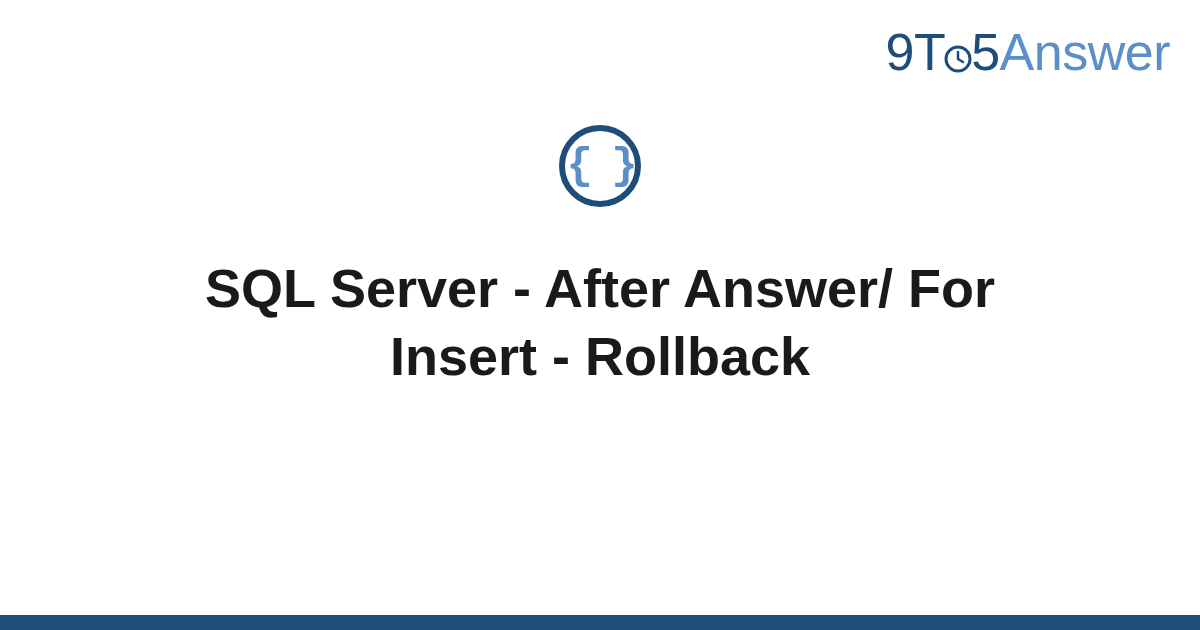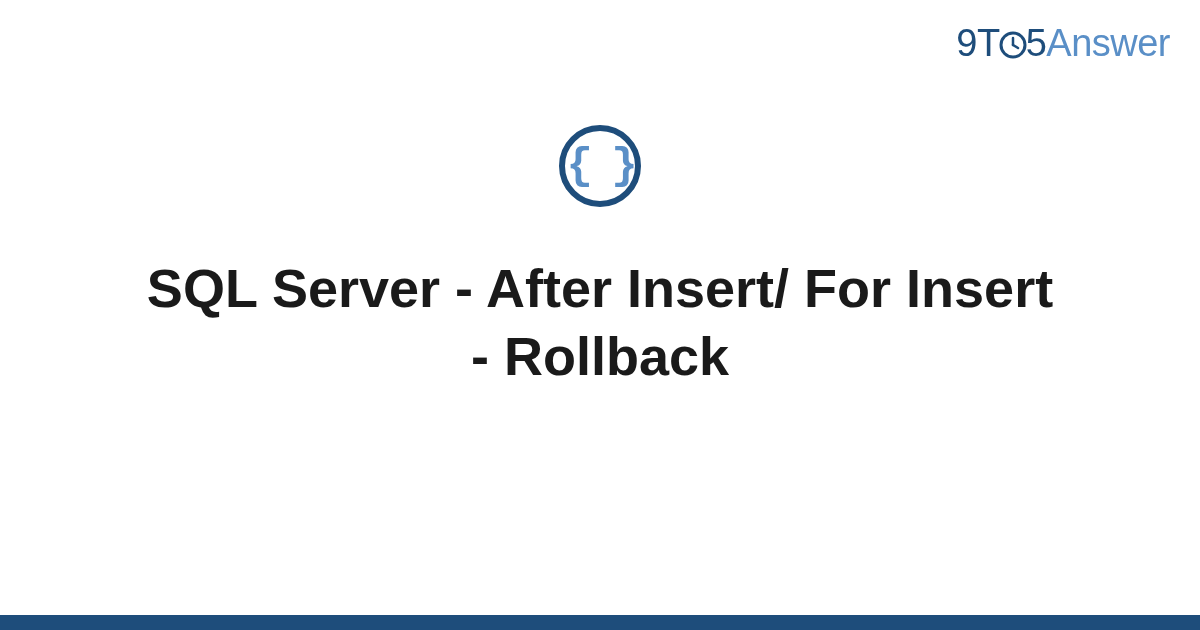--- a/index.html
+++ b/index.html
@@ -12,21 +12,21 @@
       height: 630px;
       background: #ffffff;
       font-family: Arial, Helvetica, sans-serif;
       position: relative;
       overflow: hidden;
     }
     .logo {
       position: absolute;
       top: 22px;
       right: 30px;
-      font-size: 38px;
+      font-size: 52px;
       font-weight: 400;
       letter-spacing: -0.5px;
     }
     .logo .nine {
       color: #1e4d7b;
       font-weight: 500;
     }
     .logo .clock {
       display: inline-block;
       vertical-align: -4px;
@@ -93,16 +93,16 @@
         <circle cx="15" cy="15" r="12" fill="none" stroke="#1e4d7b" stroke-width="3"></circle>
         <line x1="15" y1="15" x2="15" y2="8" stroke="#1e4d7b" stroke-width="2.5" stroke-linecap="round"></line>
         <line x1="15" y1="15" x2="20" y2="18" stroke="#1e4d7b" stroke-width="2.5" stroke-linecap="round"></line>
       </svg></span><span class="five">5</span><span class="answer">Answer</span>
 </div>
 
 <div class="content">
   <div class="icon-circle">
     <span class="braces">{ }</span>
   </div>
-  <h1 class="title">SQL Server - After Insert/ For Insert - Rollback</h1>
+  <h1 class="title">SQL Server - After Answer/ For Insert - Rollback</h1>
 </div>
 
 <div class="footer-bar"></div>
 
 </body></html>

